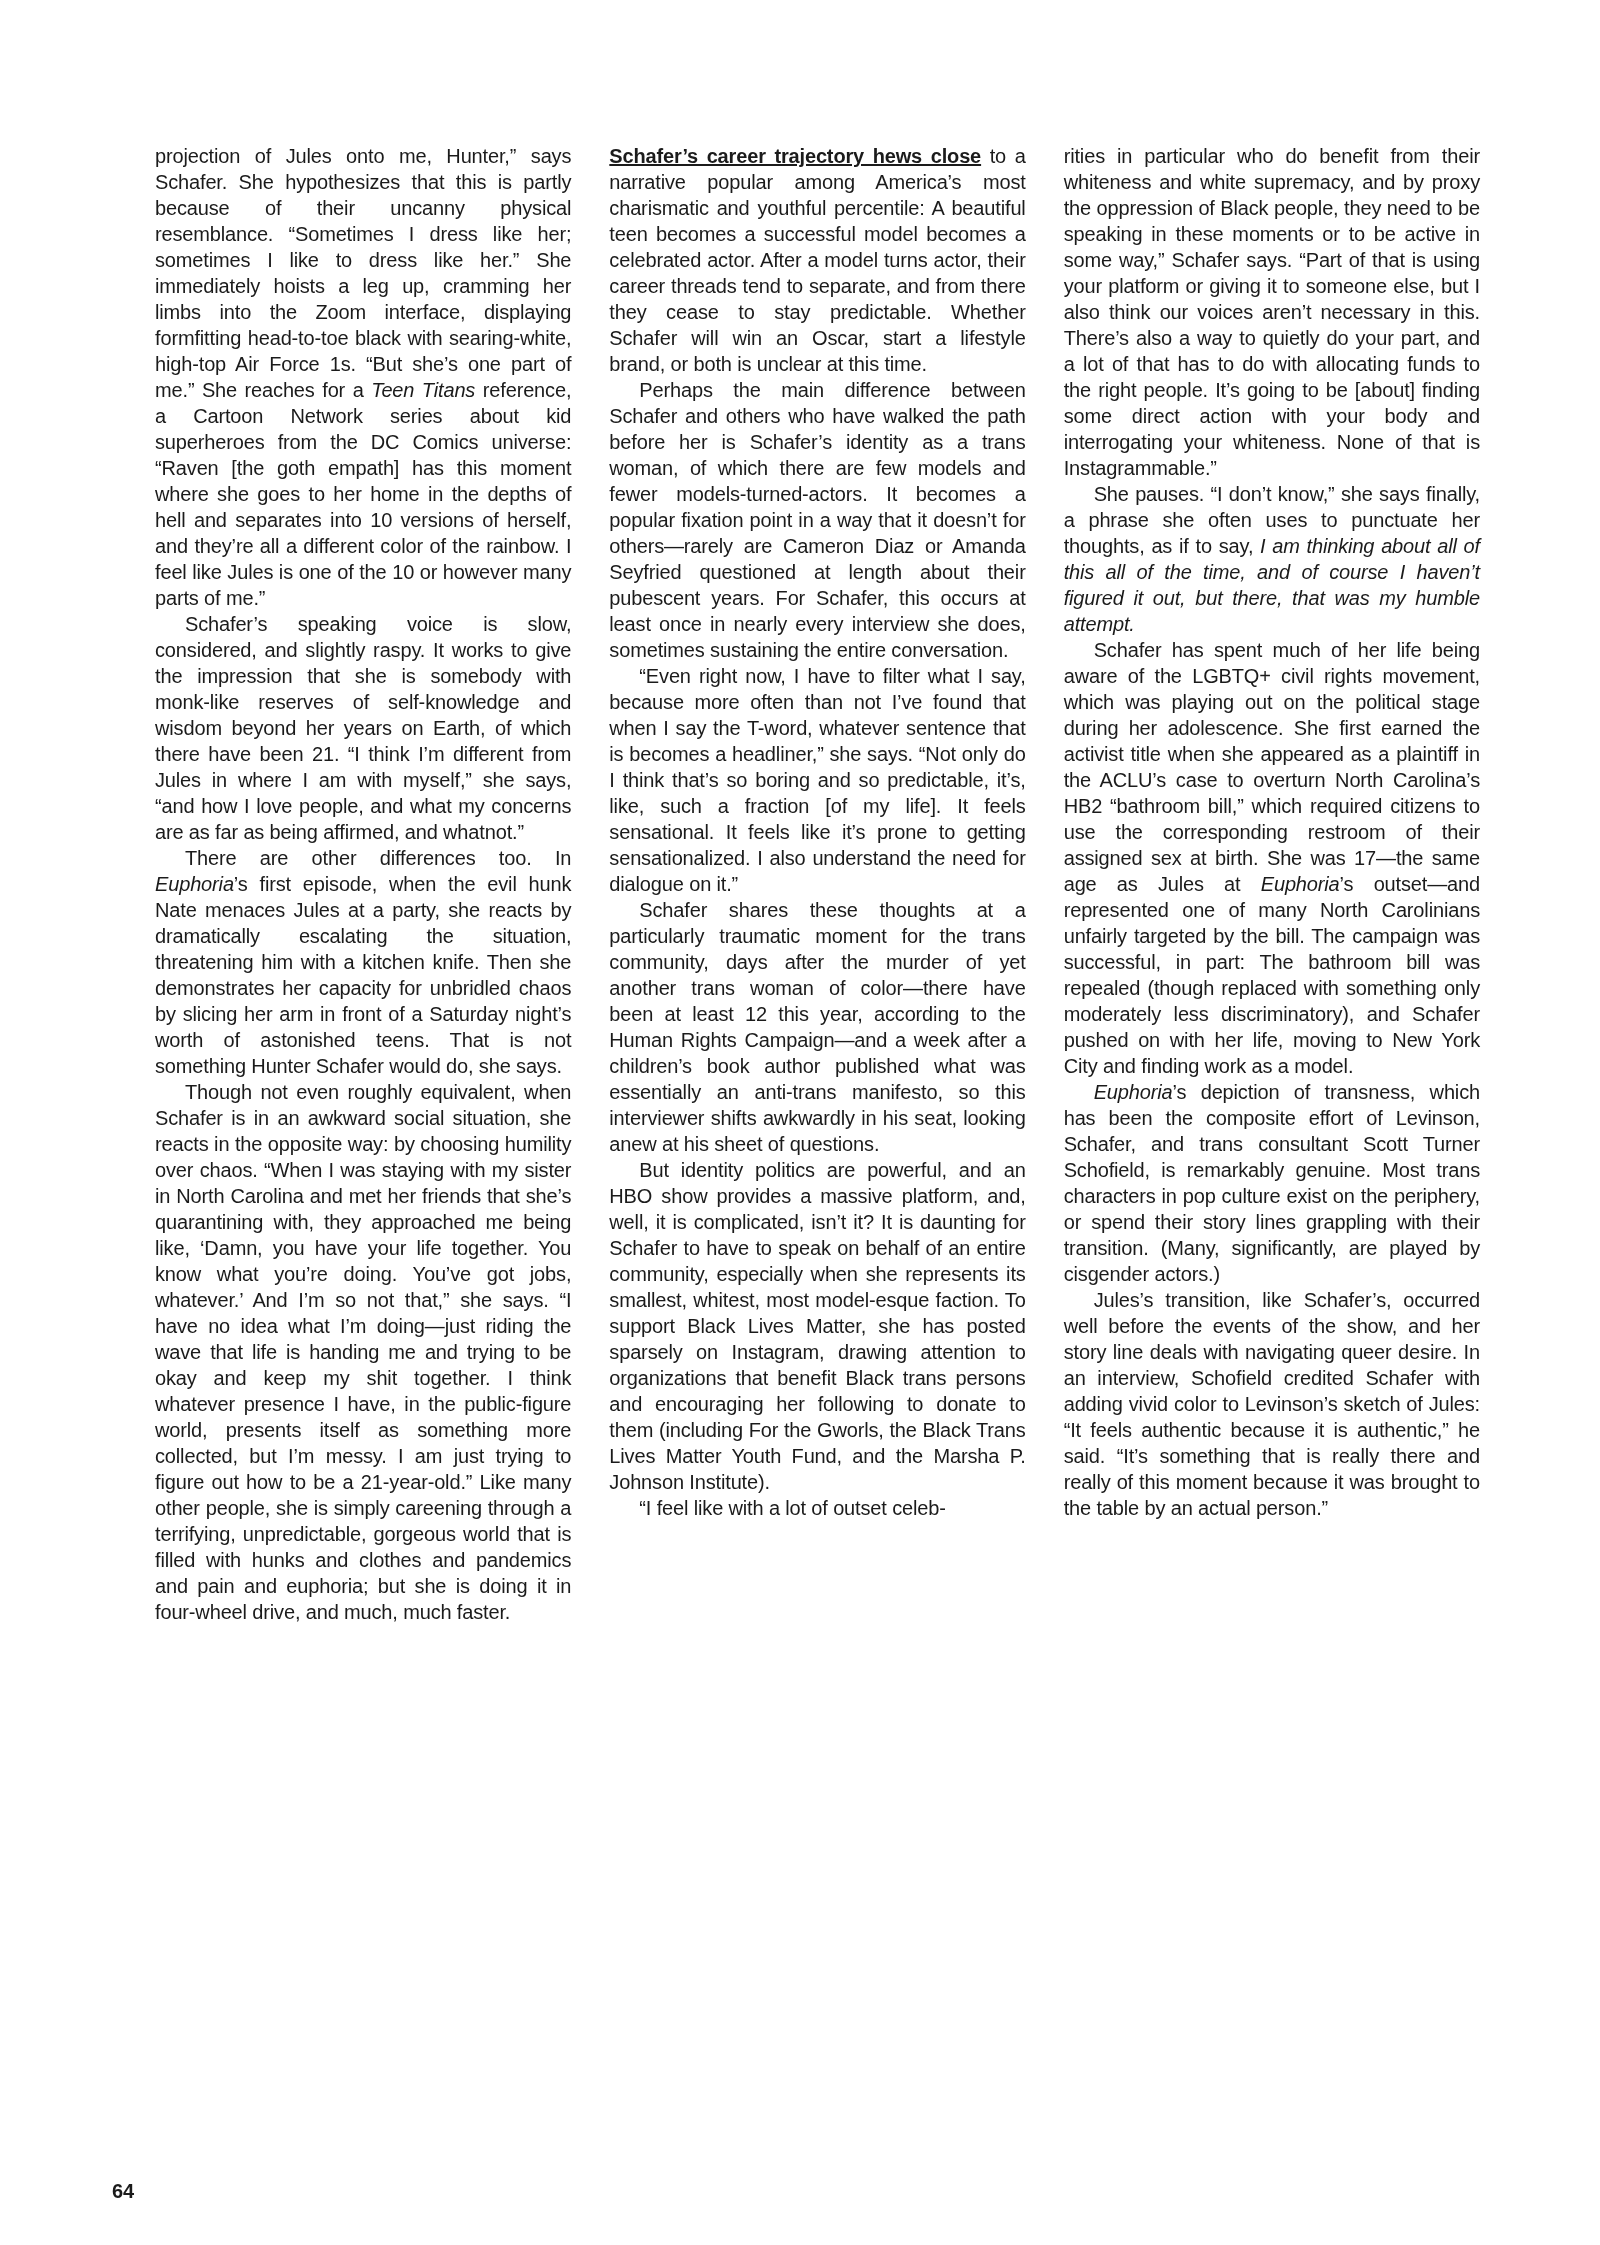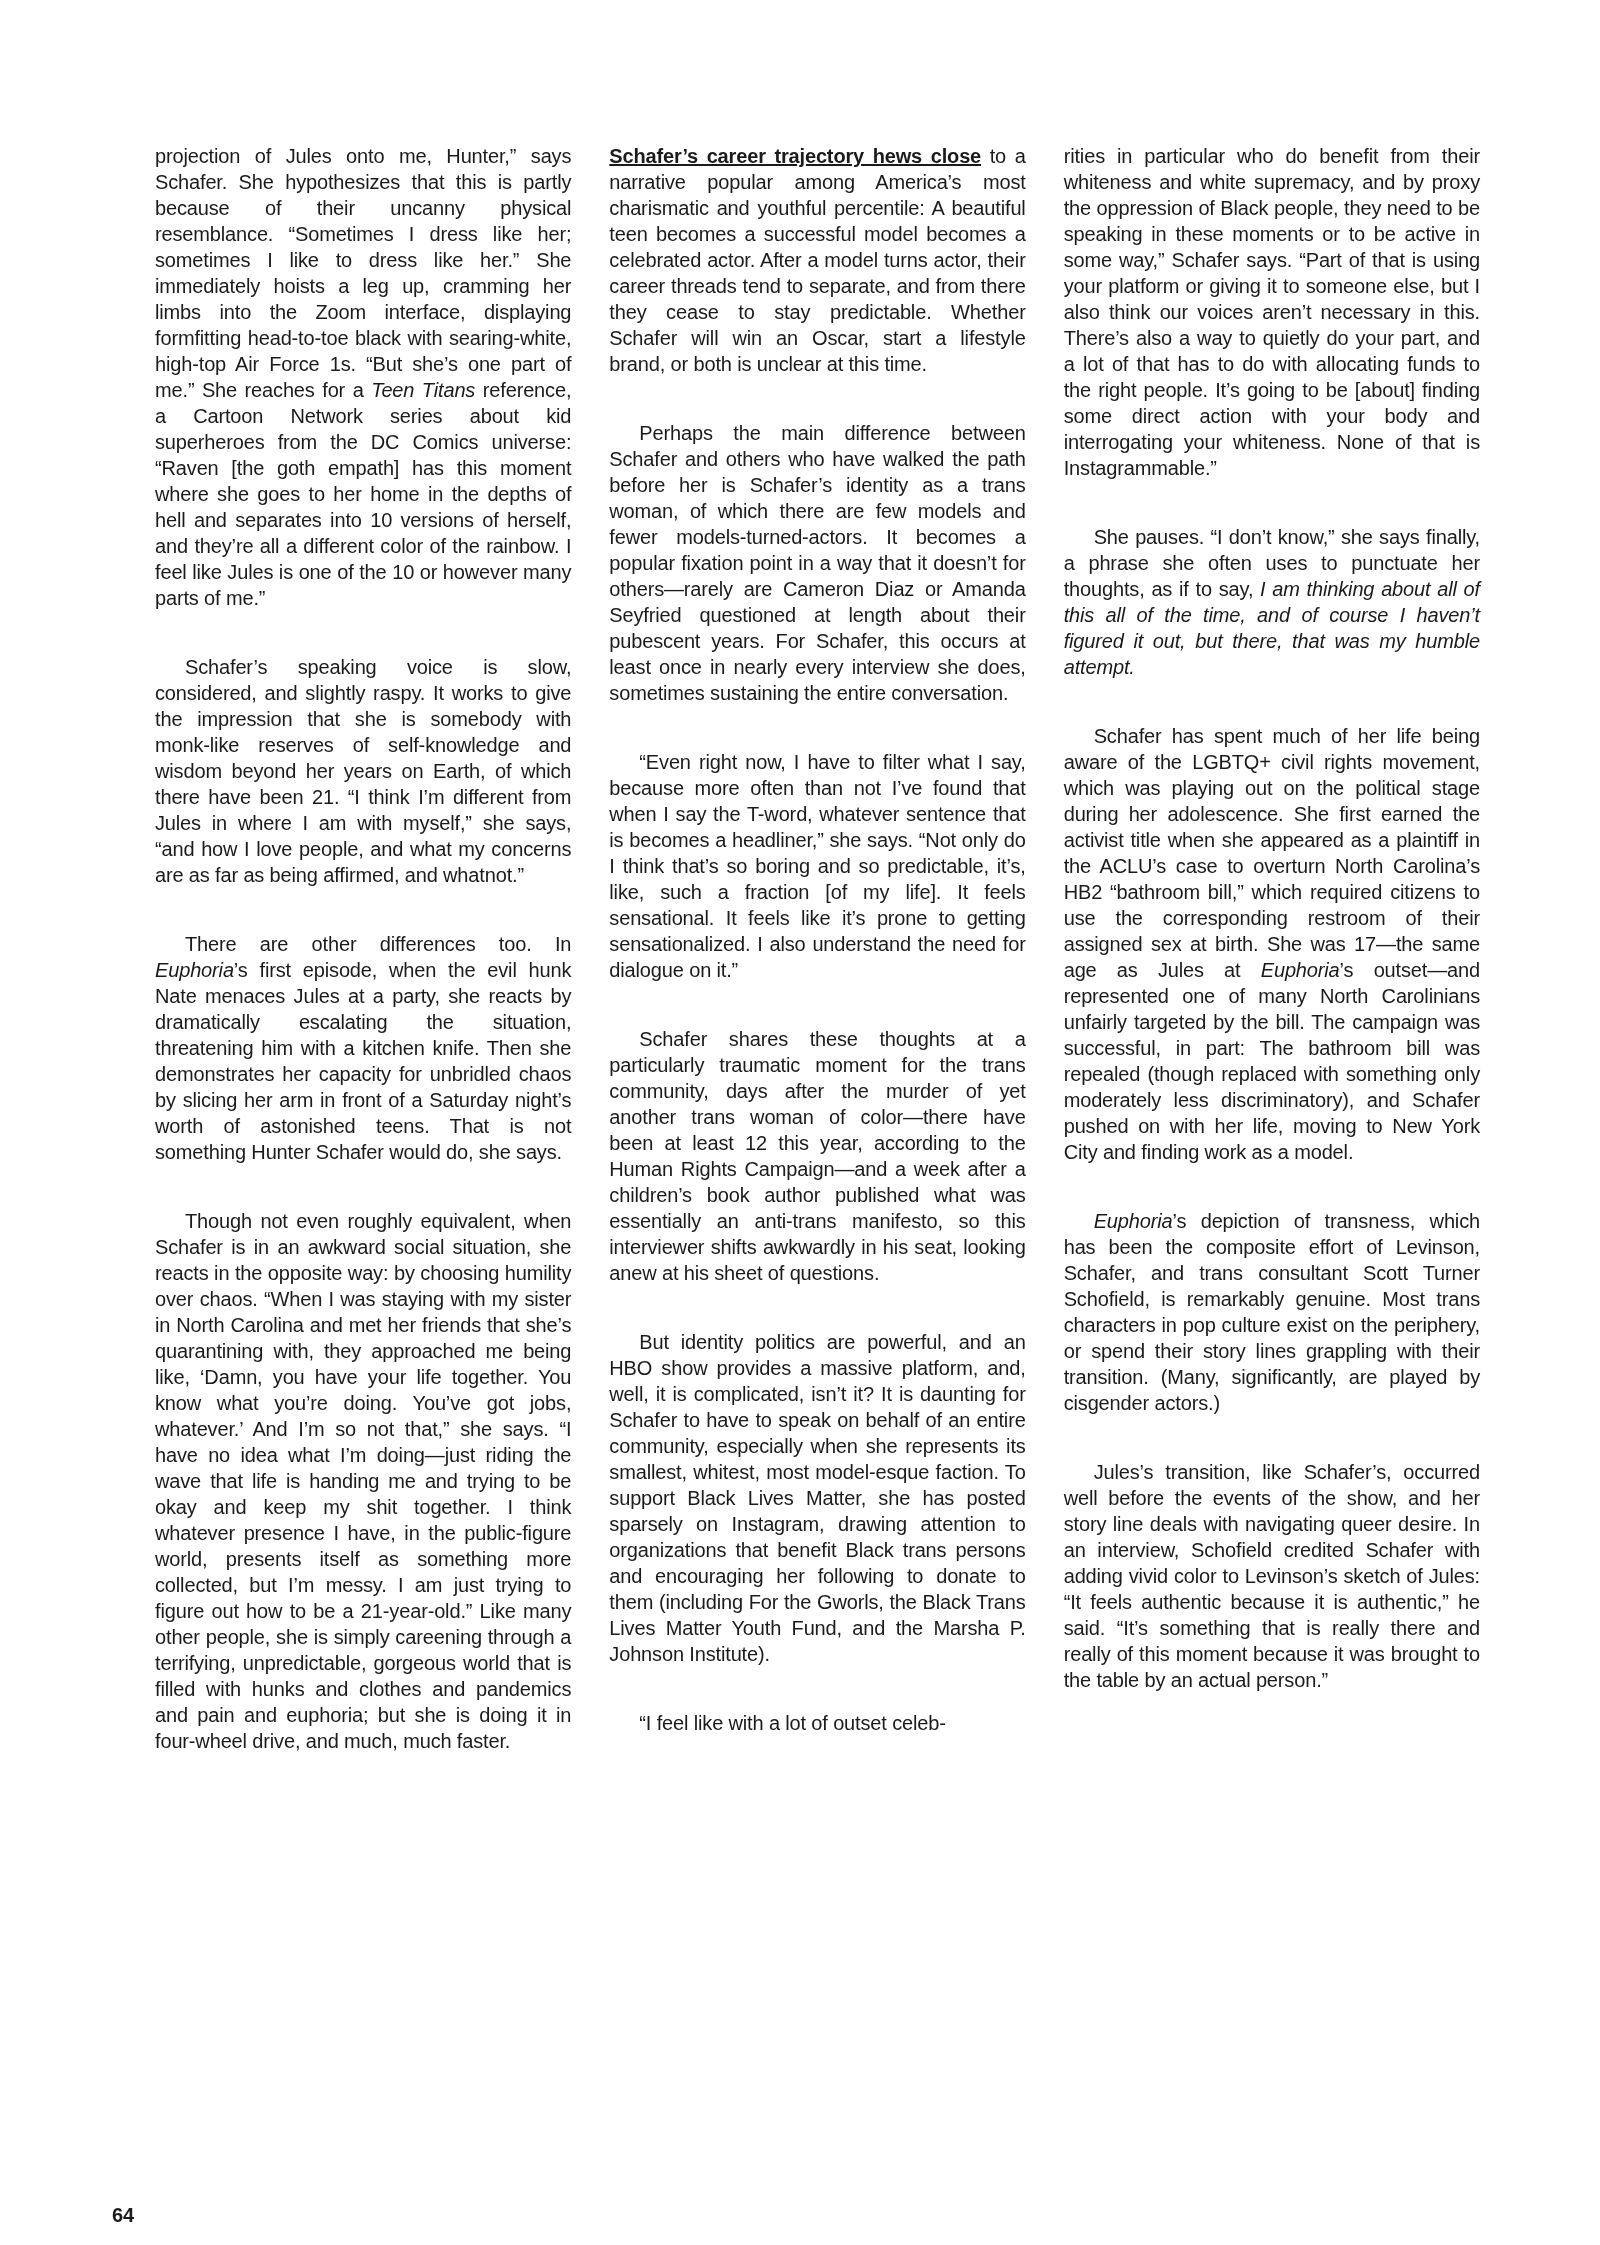--- a/index.html
+++ b/index.html
@@ -29,28 +29,27 @@
   }
   .para {
     font-size: 20px;
     line-height: 26px;
     letter-spacing: -0.15px;
     color: #1b1b1b;
     text-align: justify;
     -webkit-hyphens: auto;
     hyphens: auto;
   }
-  .para.indent { text-indent: 30px; margin-top: 43px; }
+  .para.indent { text-indent: 30px; }
   .run-italic { font-style: italic; }
   .run-bold { font-weight: 700; text-decoration: underline; }
   .folio {
     position: absolute;
     left: 112px;
     top: 2180px;
-    margin-top: 24px;
   }
   .page-number {
     font-size: 20px;
     font-weight: 700;
     color: #1b1b1b;
     letter-spacing: 0;
   }
 </style>
 </head>
 <body>

